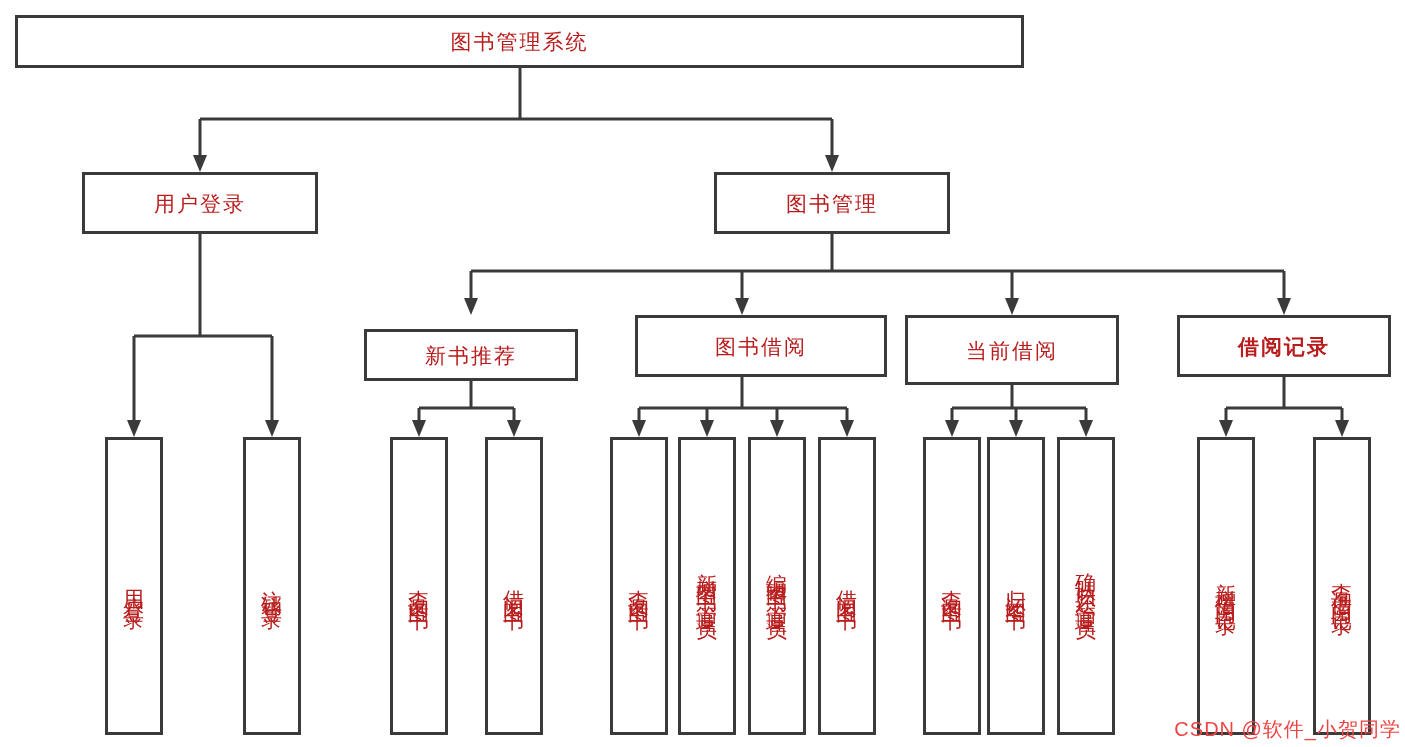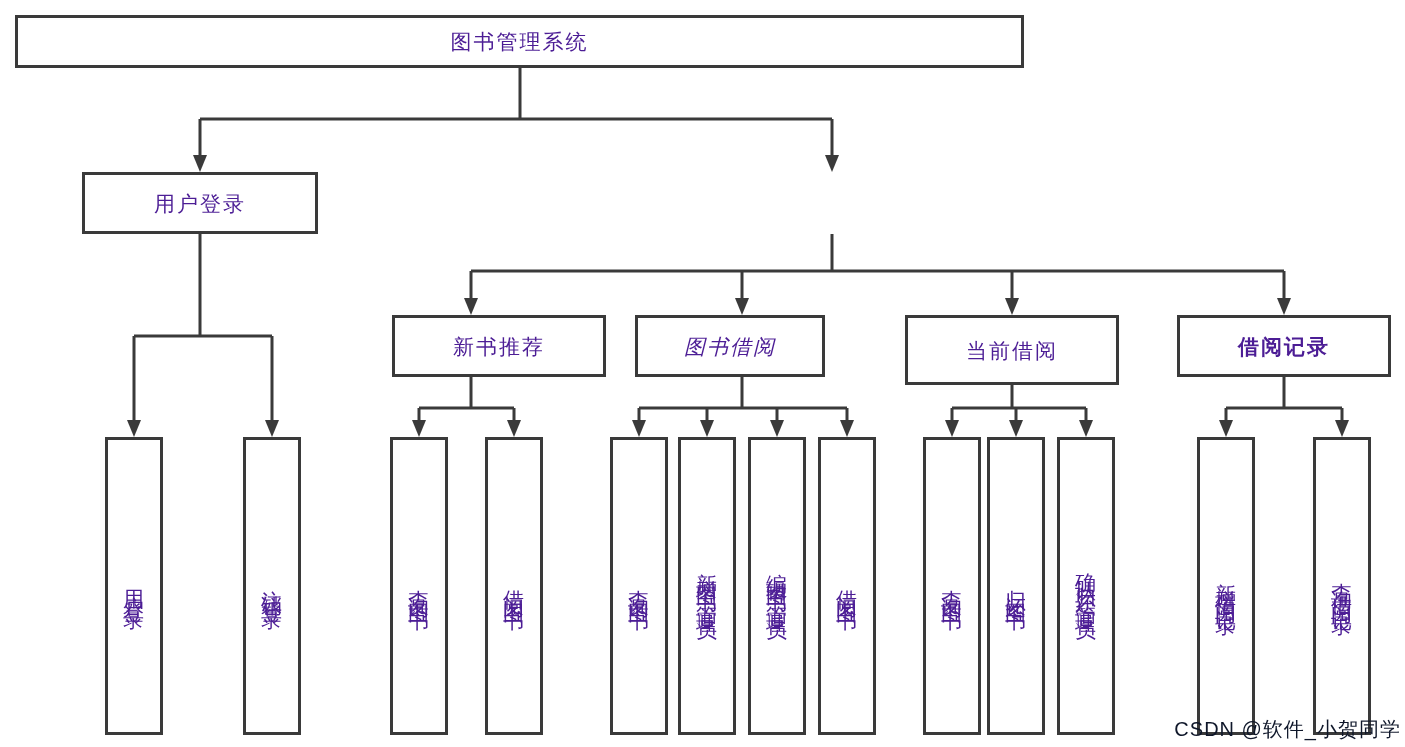--- a/index.html
+++ b/index.html
@@ -23,39 +23,39 @@
     height: 747px;
   }
   .box {
     position: absolute;
     box-sizing: border-box;
     background: #ffffff;
     border: 3px solid #3a3a3a;
     display: flex;
     align-items: center;
     justify-content: center;
-    color: #4c1d95;
+    color: #b91c1c;
     font-size: 21px;
     line-height: 1;
     white-space: nowrap;
   }
   .box.h {
     letter-spacing: 2px;
   }
   .box.v {
     writing-mode: vertical-rl;
     text-orientation: mixed;
     letter-spacing: 0.32em;
   }
   .watermark {
     position: absolute;
     top: 716px;
     right: 4px;
     font-size: 20px;
-    color: #0f172a;
+    color: #ef4444;
     letter-spacing: 1px;
     z-index: 5;
   }
 </style>
 </head>
 <body>
 
 <div id="stage">
 
   <svg class="connectors" viewBox="0 0 1405 747" xmlns="http://www.w3.org/2000/svg">
@@ -118,23 +118,24 @@
     </g>
     <g fill="#3a3a3a" stroke="none">
       <polygon points="1219,420 1233,420 1226,437"></polygon>
       <polygon points="1335,420 1349,420 1342,437"></polygon>
     </g>
   </svg>
 
   <div class="box h" style="left:15px; top:15px; width:1009px; height:53px;">图书管理系统</div>
 
   <div class="box h" style="left:82px; top:172px; width:236px; height:62px;">用户登录</div>
+  <div class="box h" style="left:714px; top:172px; width:236px; height:62px;">图书管理</div>
 
-  <div class="box h" style="left:364px; top:315px; width:214px; height:62px;margin-left:28px;">新书推荐</div>
-  <div class="box h" style="left:635px; top:315px; width:190px; height:62px;font-style:italic;">图书借阅</div>
+  <div class="box h" style="left:364px; top:329px; width:214px; height:52px;">新书推荐</div>
+  <div class="box h" style="left:635px; top:315px; width:252px; height:62px;">图书借阅</div>
   <div class="box h" style="left:905px; top:315px; width:214px; height:70px;">当前借阅</div>
   <div class="box h" style="left:1177px; top:315px; width:214px; height:62px;font-weight:bold;">借阅记录</div>
 
   <div class="box v" style="left:105px; top:437px; width:58px; height:298px;">用户登录</div>
   <div class="box v" style="left:243px; top:437px; width:58px; height:298px;">注销登录</div>
 
   <div class="box v" style="left:390px; top:437px; width:58px; height:298px;">查询图书</div>
   <div class="box v" style="left:485px; top:437px; width:58px; height:298px;">借阅图书</div>
 
   <div class="box v" style="left:610px; top:437px; width:58px; height:298px;">查询图书</div>

